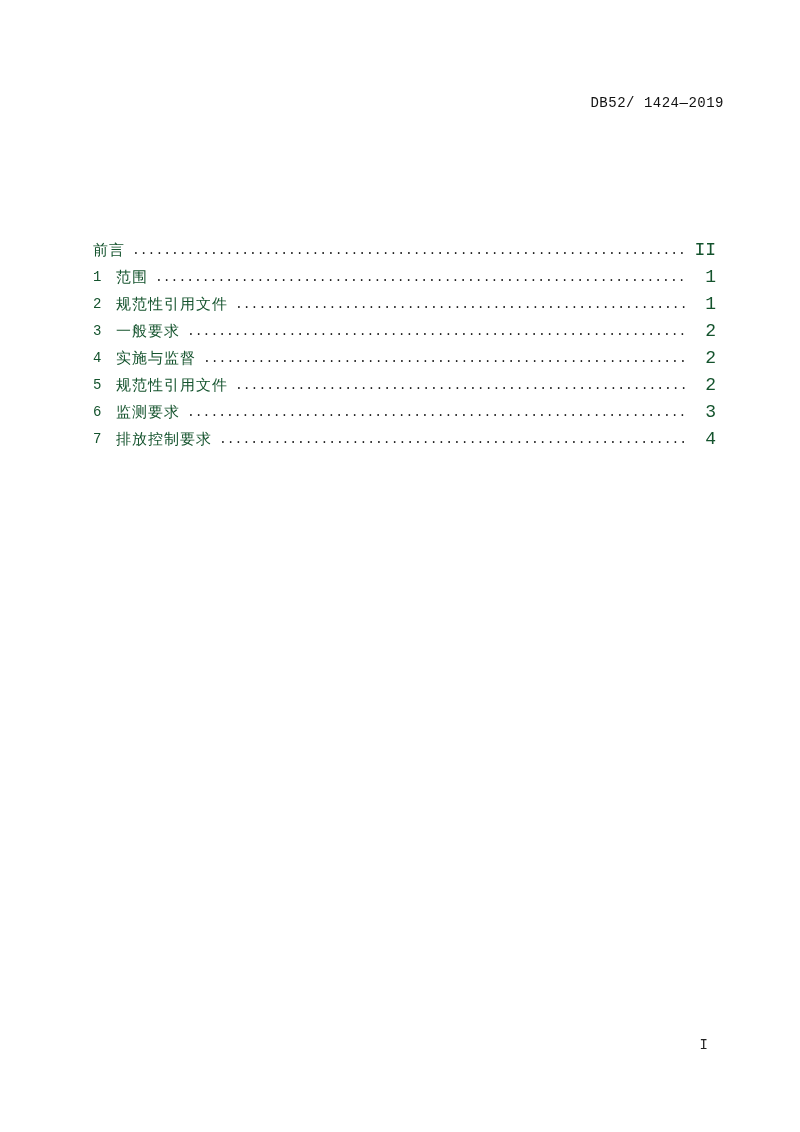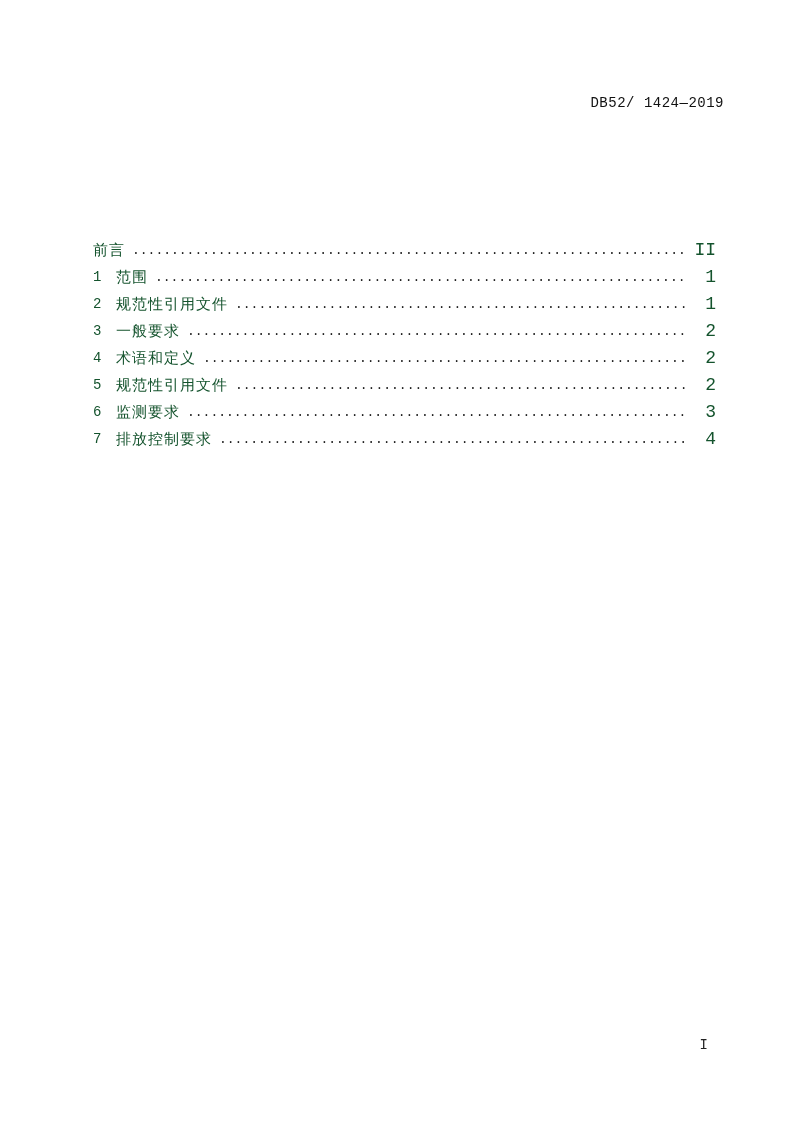--- a/index.html
+++ b/index.html
@@ -123,21 +123,21 @@
 
     <div class="toc-row">
       <span class="toc-num">3</span>
       <span class="toc-label">一般要求</span>
       <span class="toc-dots"></span>
       <span class="toc-page">2</span>
     </div>
 
     <div class="toc-row">
       <span class="toc-num">4</span>
-      <span class="toc-label">术语和定义</span>
+      <span class="toc-label">实施与监督</span>
       <span class="toc-dots"></span>
       <span class="toc-page">2</span>
     </div>
 
     <div class="toc-row">
       <span class="toc-num">5</span>
       <span class="toc-label">规范性引用文件</span>
       <span class="toc-dots"></span>
       <span class="toc-page">2</span>
     </div>

